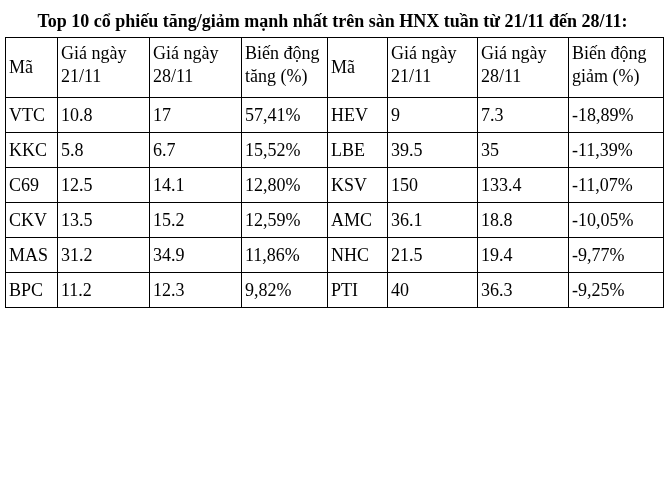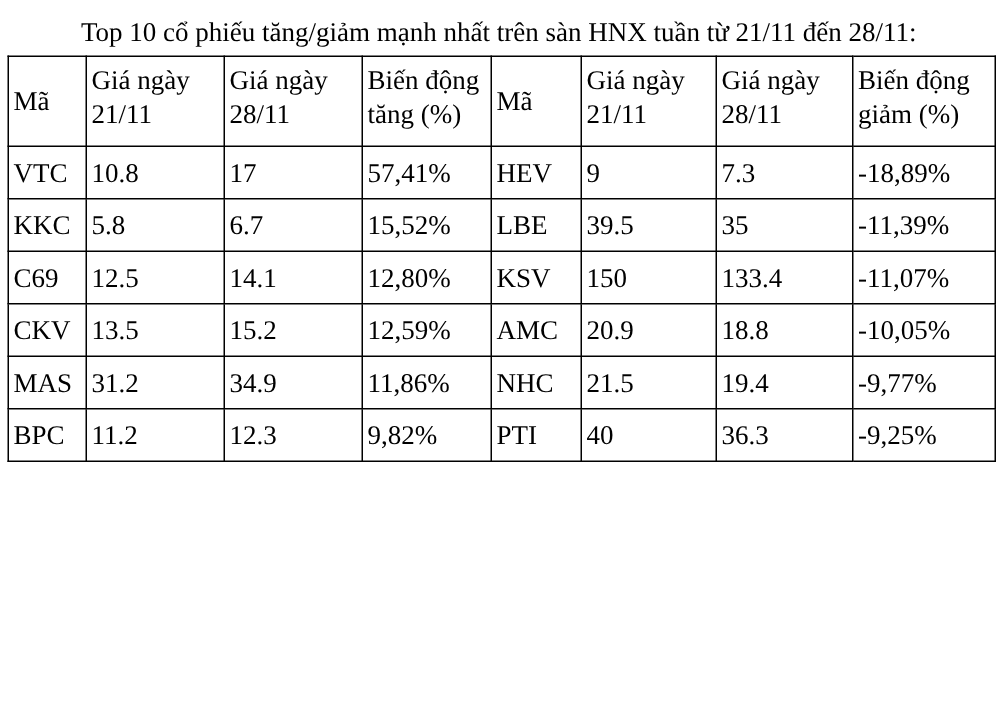--- a/index.html
+++ b/index.html
@@ -13,21 +13,21 @@
   }
   .page {
     width: 665px;
     height: 478px;
     background: #ffffff;
   }
   .doc-title {
     margin-top: 10px;
     text-align: center;
     font-size: 18px;
-    font-weight: normal;
+    font-weight: bold;
     line-height: 22px;
     color: #000000;
   }
   table.stock-table {
     margin-left: 5px;
     margin-top: 5px;
     border-collapse: collapse;
     table-layout: fixed;
     width: 658px;
     font-size: 18px;
@@ -130,21 +130,21 @@
           <td>150</td>
           <td>133.4</td>
           <td>-11,07%</td>
         </tr>
         <tr>
           <td>CKV</td>
           <td>13.5</td>
           <td>15.2</td>
           <td>12,59%</td>
           <td>AMC</td>
-          <td>20.9</td>
+          <td>36.1</td>
           <td>18.8</td>
           <td>-10,05%</td>
         </tr>
         <tr>
           <td>MAS</td>
           <td>31.2</td>
           <td>34.9</td>
           <td>11,86%</td>
           <td>NHC</td>
           <td>21.5</td>

